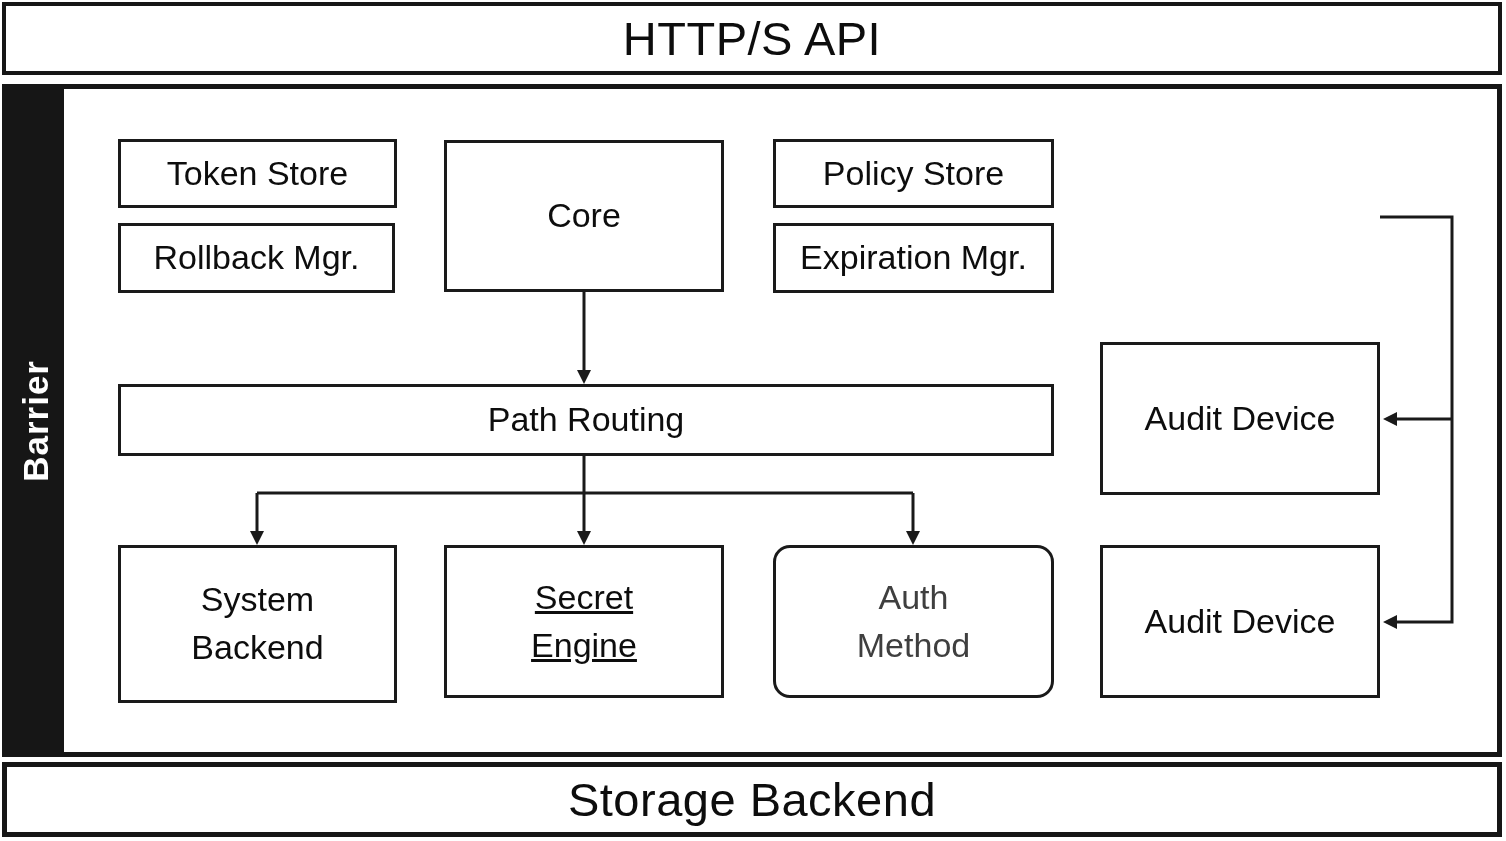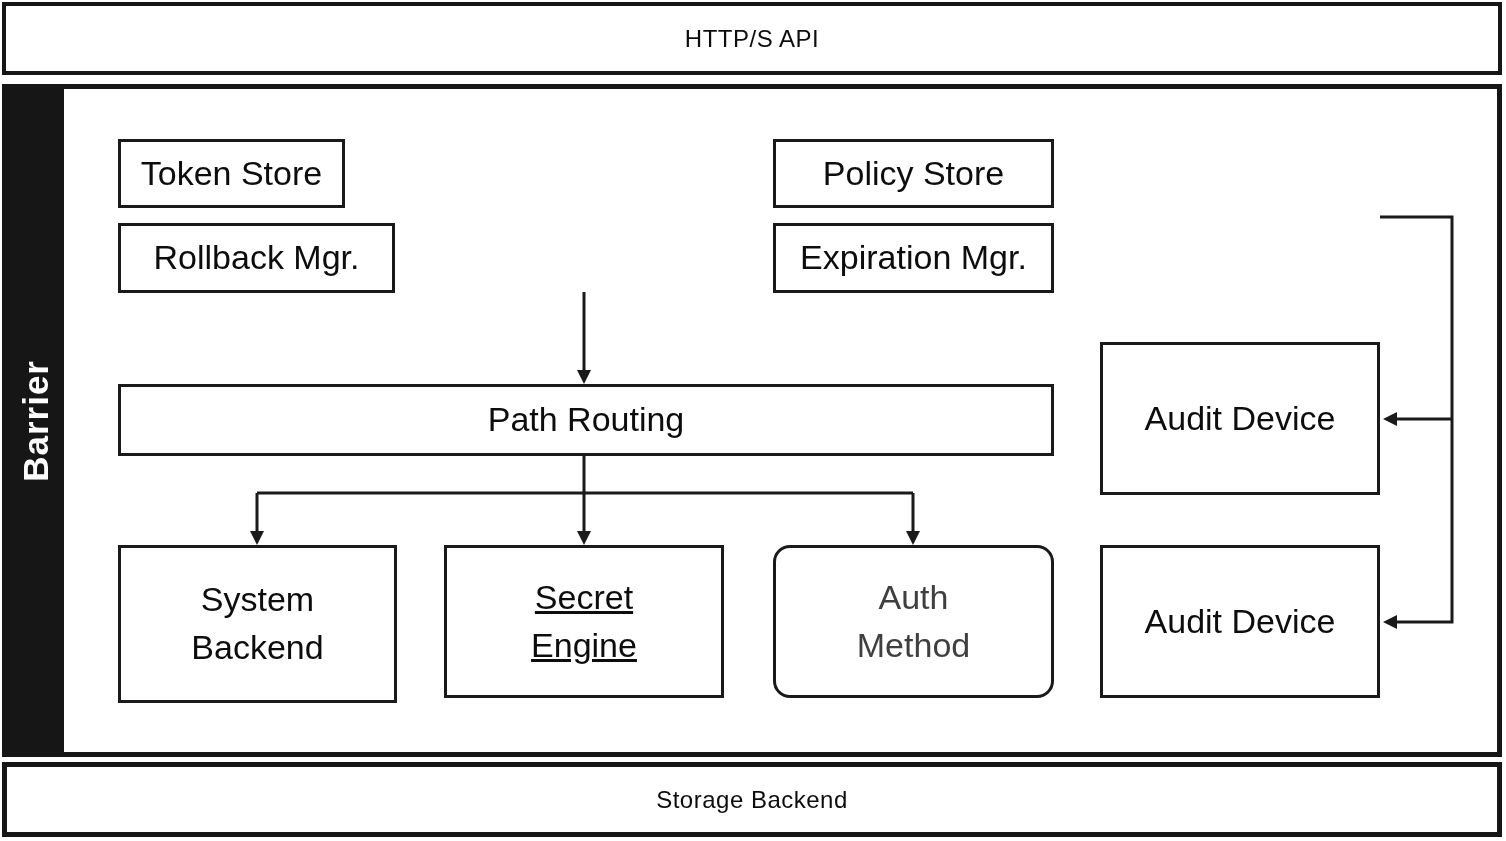--- a/index.html
+++ b/index.html
@@ -19,21 +19,21 @@
   .bar {
     position: absolute;
     left: 2px;
     width: 1500px;
     box-sizing: border-box;
     background: #ffffff;
     border: 4px solid #161616;
     display: flex;
     align-items: center;
     justify-content: center;
-    font-size: 24px;
+    font-size: 47px;
     color: #0d0d0d;
     letter-spacing: 0.5px;
   }
   .top-bar    { top: 2px;   height: 73px; }
   .bottom-bar { top: 762px; height: 75px; border-width: 5px; }
 
   
   .container {
     position: absolute;
     left: 2px;
@@ -75,21 +75,21 @@
     align-items: center;
     justify-content: center;
     text-align: center;
     font-size: 34px;
     line-height: 1.4;
     color: #0d0d0d;
     white-space: pre-line;
   }
   .node.muted { color: #3f3f3f; border-radius: 17px; }
 
-  .n-token-store     { left: 118px; top: 139px; width: 227px; height: 69px; }
+  .n-token-store     { left: 118px; top: 139px; width: 279px; height: 69px; }
   .n-rollback-mgr    { left: 118px; top: 223px; width: 277px; height: 70px; }
   .n-core            { left: 444px; top: 140px; width: 280px; height: 152px; }
   .n-policy-store    { left: 773px; top: 139px; width: 281px; height: 69px; }
   .n-expiration-mgr  { left: 773px; top: 223px; width: 281px; height: 70px; }
   .n-audit-broker    { left: 1100px; top: 140px; width: 280px; height: 152px; }
   .n-audit-device-1  { left: 1100px; top: 342px; width: 280px; height: 153px; }
   .n-path-routing    { left: 118px; top: 384px; width: 936px; height: 72px; }
   .n-system-backend  { left: 118px; top: 545px; width: 279px; height: 158px; }
   .n-secret-engine   { left: 444px; top: 545px; width: 280px; height: 153px; text-decoration: underline; }
   .n-auth-method     { left: 773px; top: 545px; width: 281px; height: 153px; }
@@ -117,20 +117,23 @@
     <div class="barrier-strip">
       <span class="barrier-text">Barrier</span>
     </div>
   </div>
 
   <div class="node n-token-store">
     <span>Token Store</span>
   </div>
   <div class="node n-rollback-mgr">
     <span>Rollback Mgr.</span>
+  </div>
+  <div class="node n-core">
+    <span>Core</span>
   </div>
   <div class="node n-policy-store">
     <span>Policy Store</span>
   </div>
   <div class="node n-expiration-mgr">
     <span>Expiration Mgr.</span>
   </div>
   <div class="node n-audit-device-1">
     <span>Audit Device</span>
   </div>

